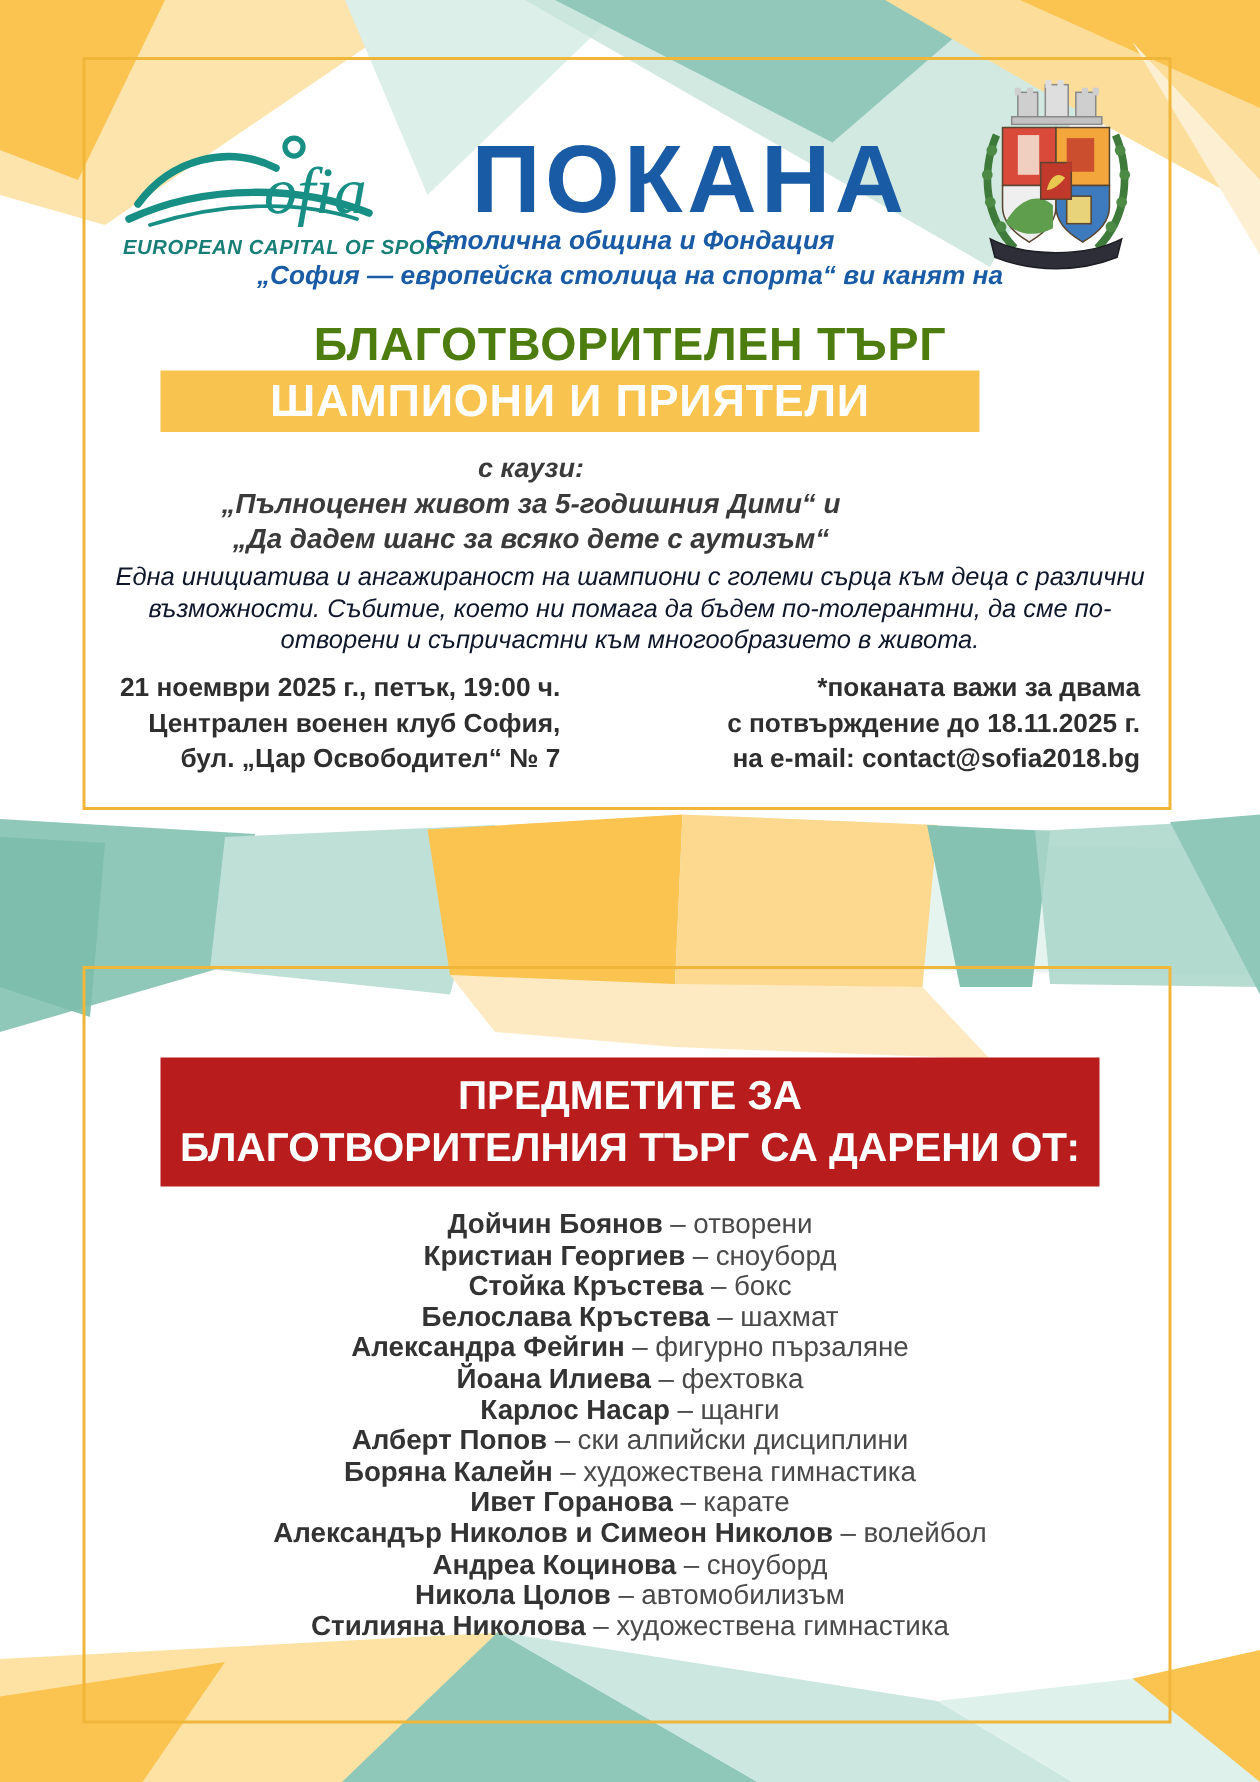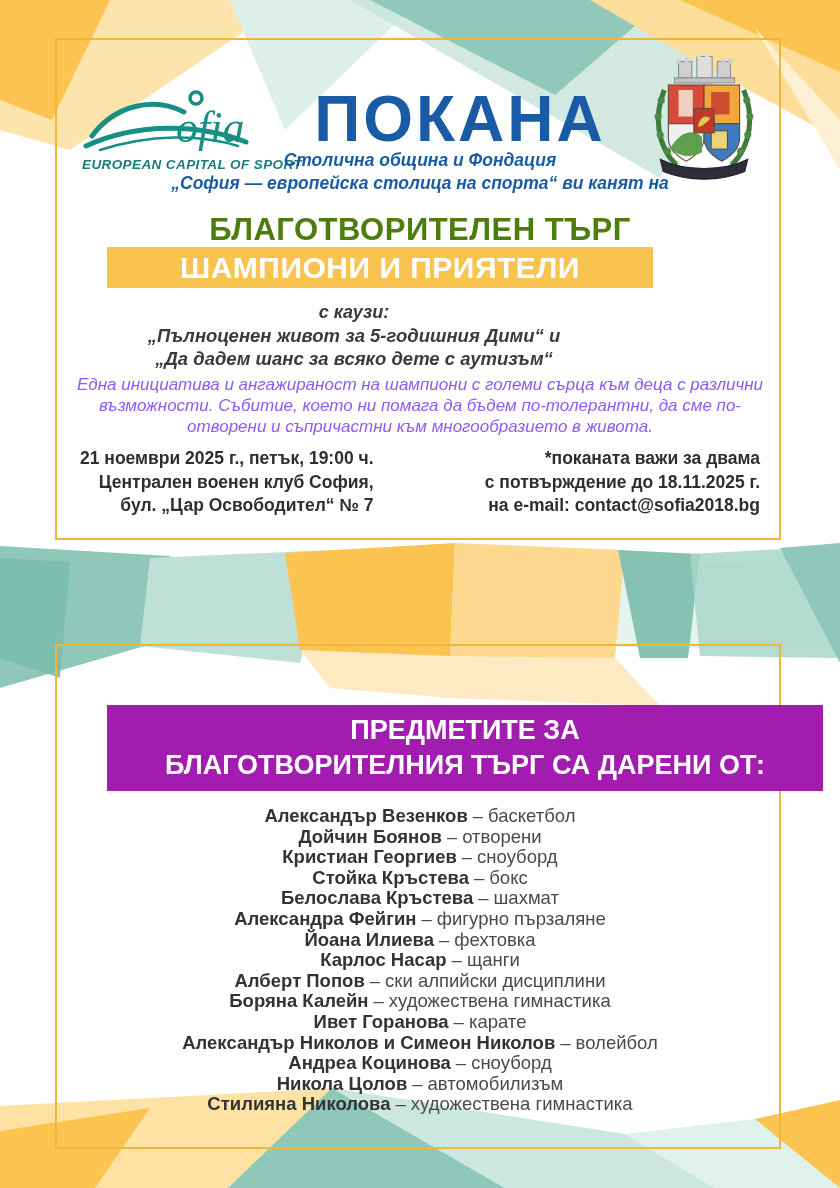--- a/index.html
+++ b/index.html
@@ -33,31 +33,31 @@
   #headline2{left:107px;top:247px;width:546px;height:41px;background:#F9C350;
     color:#ffffff;font-size:30px;font-weight:bold;text-align:center;line-height:41px;letter-spacing:.5px;}
 
   
   #causes{left:0;top:301px;width:708px;text-align:center;color:#3A3A3A;
     font-style:italic;font-weight:bold;line-height:23px;}
   #causes .intro{font-size:18px;}
   #causes .cause{font-size:18.5px;}
 
   
-  #description{left:70px;top:374px;width:700px;text-align:center;color:#8b5cf6;
+  #description{left:70px;top:374px;width:700px;text-align:center;color:#0f172a;
     font-style:italic;font-size:17px;line-height:21px;}
 
   
   #info{left:80px;top:447px;width:680px;display:flex;justify-content:space-between;
     color:#2E2E2E;font-weight:bold;font-size:17.5px;line-height:23.5px;}
   #info .left{text-align:right;}
   #info .right{text-align:right;}
 
   
-  #donors-box{left:107px;top:705px;width:716px;background:#a21caf;color:#ffffff;
+  #donors-box{left:107px;top:705px;width:626px;background:#b91c1c;color:#ffffff;
     text-align:center;font-weight:bold;font-size:27px;line-height:35px;padding:8px 0;}
   #donors-list{left:0;top:806px;width:840px;text-align:center;font-size:18.5px;line-height:20.6px;}
   .donor b{color:#333333;font-weight:bold;}
   .donor .sep{color:#4A4A4A;margin:0 5px;}
   .donor .sport{color:#4A4A4A;}
 </style>
 </head>
 <body>
 
 <svg id="band-top" class="band" viewBox="0 0 840 180" preserveAspectRatio="none">
@@ -178,21 +178,20 @@
     <div>на e-mail: contact@sofia2018.bg</div>
   </div>
 </div>
 
 <div id="donors-box" class="layer">
   <div>ПРЕДМЕТИТЕ ЗА</div>
   <div>БЛАГОТВОРИТЕЛНИЯ ТЪРГ СА ДАРЕНИ ОТ:</div>
 </div>
 
 <div id="donors-list" class="layer">
-  <div class="donor"><b>Александър Везенков</b><span class="sep">–</span><span class="sport">баскетбол</span></div>
   <div class="donor"><b>Дойчин Боянов</b><span class="sep">–</span><span class="sport">отворени</span></div>
   <div class="donor"><b>Кристиан Георгиев</b><span class="sep">–</span><span class="sport">сноуборд</span></div>
   <div class="donor"><b>Стойка Кръстева</b><span class="sep">–</span><span class="sport">бокс</span></div>
   <div class="donor"><b>Белослава Кръстева</b><span class="sep">–</span><span class="sport">шахмат</span></div>
   <div class="donor"><b>Александра Фейгин</b><span class="sep">–</span><span class="sport">фигурно пързаляне</span></div>
   <div class="donor"><b>Йоана Илиева</b><span class="sep">–</span><span class="sport">фехтовка</span></div>
   <div class="donor"><b>Карлос Насар</b><span class="sep">–</span><span class="sport">щанги</span></div>
   <div class="donor"><b>Алберт Попов</b><span class="sep">–</span><span class="sport">ски алпийски дисциплини</span></div>
   <div class="donor"><b>Боряна Калейн</b><span class="sep">–</span><span class="sport">художествена гимнастика</span></div>
   <div class="donor"><b>Ивет Горанова</b><span class="sep">–</span><span class="sport">карате</span></div>

